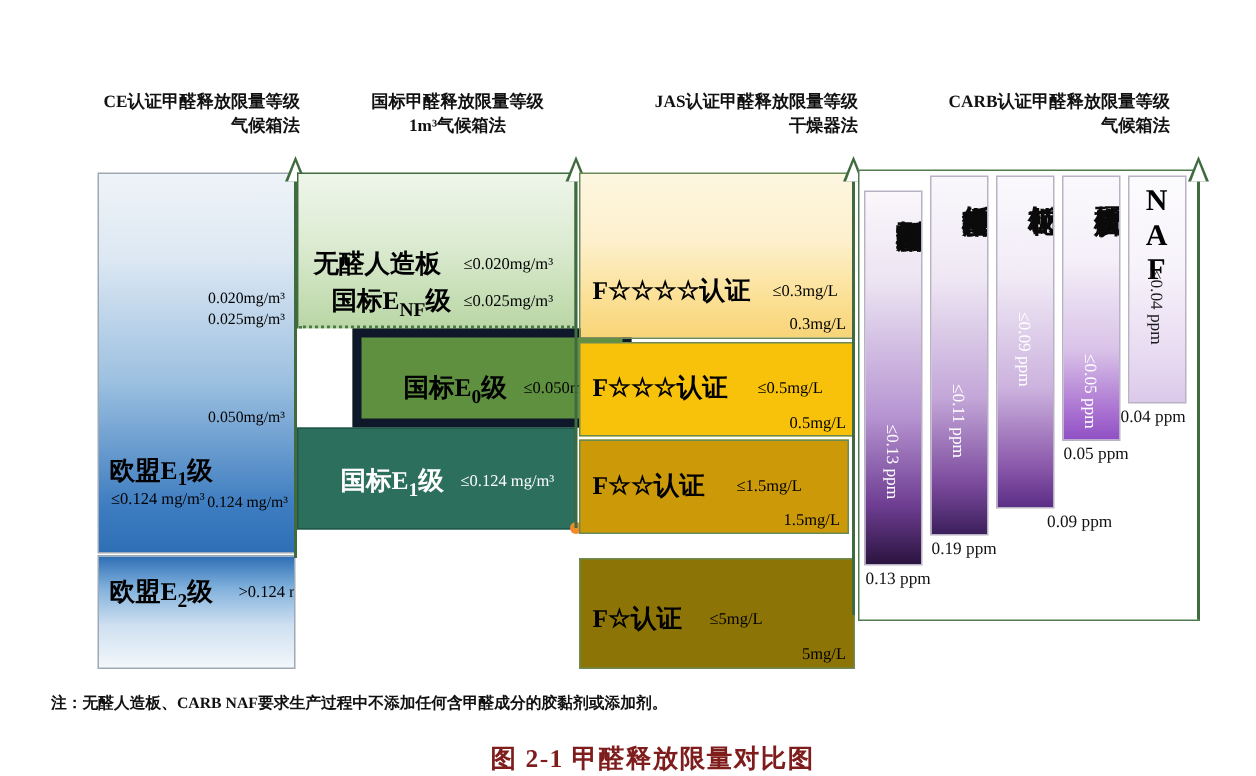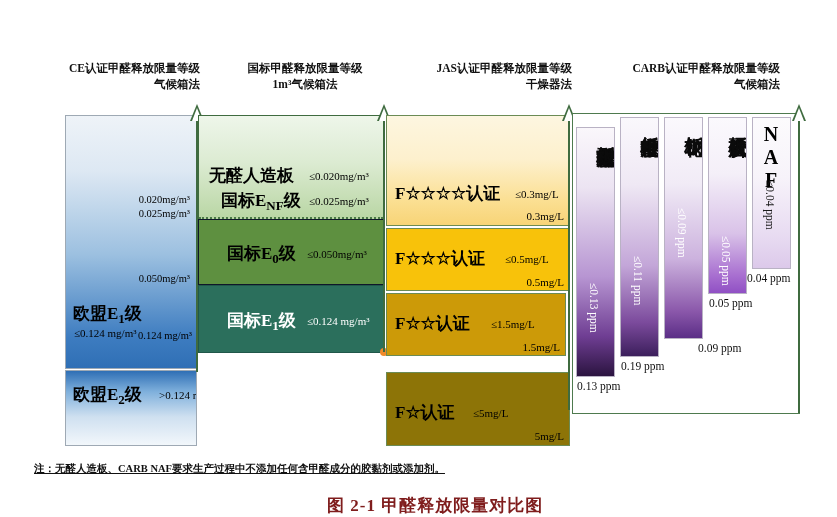--- a/index.html
+++ b/index.html
@@ -40,21 +40,21 @@
   .tick{position:absolute;font-size:10.5px;white-space:nowrap;text-align:right;}
 
   
   .ce-box{border:1px solid #9ea9b4;}
   .ce-e1{background:linear-gradient(180deg,#eef3f8 0%,#dde8f3 22%,#9cc0e0 55%,#3d7cc0 88%,#2f6fb5 100%);}
   .ce-e2{background:linear-gradient(180deg,#2f6fb5 0%,#7fb0dc 28%,#cfe0f0 62%,#f2f7fb 100%);padding-left:36px;}
 
   
   .gb-nf{background:linear-gradient(180deg,#eef6ea 0%,#dcebd2 45%,#b9d6a4 100%);border:1px solid #3f6b3f;border-bottom:none;}
   .gb-dash{position:absolute;left:0;right:0;bottom:0;height:0;border-bottom:2px dotted #4a7a46;}
-  .gb-e0{background:#5e9040;border:1px solid #0f172a;}
+  .gb-e0{background:#5e9040;border:6px solid #0f172a;margin-left:37px;}
   .gb-e1{background:#2b6f5c;border:1px solid #21574a;}
 
   
   .jas-4{background:linear-gradient(180deg,#fdf6e0 0%,#fdf0cd 40%,#fbdf92 78%,#f7d477 100%);border:1px solid #6b8b55;}
   .jas-3{background:#f8c20a;border:1px solid #6b8b55;}
   .jas-2{background:#cc9a08;border:1px solid #6b8b55;}
   .jas-1{background:#8d7407;border:1px solid #6b8b55;}
 
   
   .carb-outer{border:1px solid #4e7a4e;background:#fff;}
@@ -71,21 +71,21 @@
   }
   .carb-val.dark{color:#1a1a1a;}
   .carb-naf{
     position:absolute;writing-mode:vertical-rl;text-orientation:upright;
     font-weight:bold;font-size:20px;letter-spacing:1px;color:#000;
   }
   .carb-foot{position:absolute;font-size:11.5px;white-space:nowrap;color:#111;}
 
   .dot{position:absolute;width:8px;height:8px;border-radius:50%;background:#f08a2a;}
 
-  .note{position:absolute;font-size:10.5px;font-weight:bold;color:#111;white-space:nowrap;text-decoration:underline;}
+  .note{position:absolute;font-size:10.5px;font-weight:bold;color:#111;white-space:nowrap;}
   .caption{position:absolute;font-size:17px;font-weight:bold;color:#7f1d1d;white-space:nowrap;letter-spacing:1px;}
 </style>
 </head>
 <body>
 
 <div class="stage">
 
   <div class="abs hdr" style="left:28px;top:60px;width:172px;">
     <div>CE认证甲醛释放限量等级</div>
     <div>气候箱法</div>

